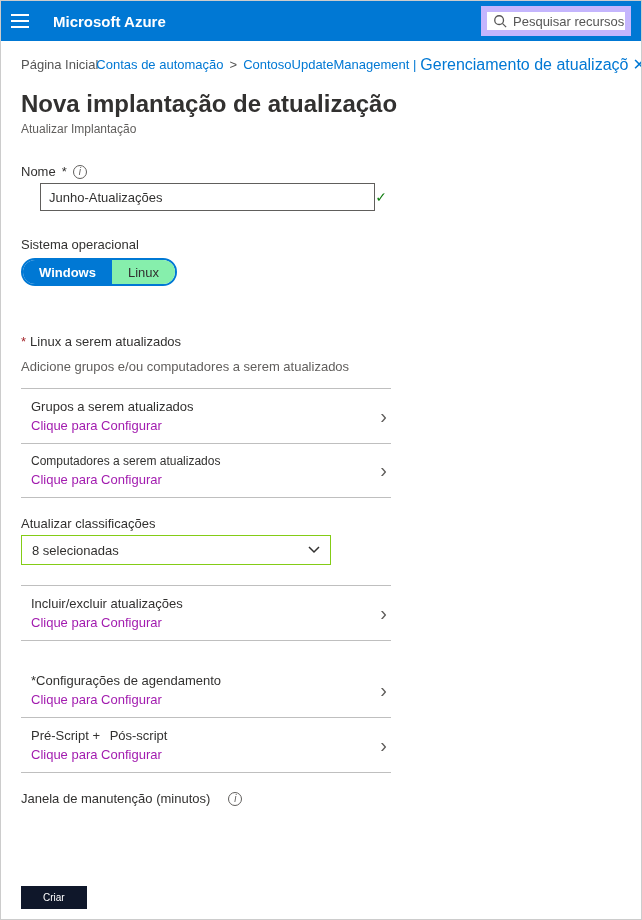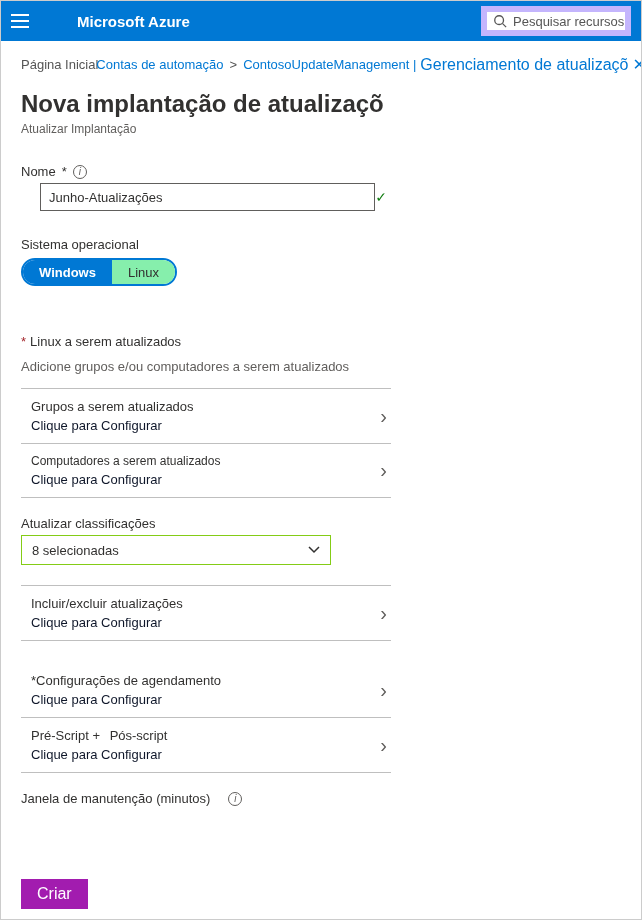--- a/index.html
+++ b/index.html
@@ -1,19 +1,19 @@
 <!DOCTYPE html>
 <html><head>
 <meta charset="utf-8">
 <style>
   * { box-sizing: border-box; margin: 0; padding: 0; }
   body { font-family: "Segoe UI", Arial, sans-serif; font-size: 13px; color: #323130; width: 642px; height: 920px; overflow: hidden; background: #fff; border: 1px solid #ccc; position: relative; }
   
   
-  .topbar { background: #0078d4; height: 40px; display: flex; align-items: center; color: #fff; padding: 0 10px; gap: 24px; }
+  .topbar { background: #0078d4; height: 40px; display: flex; align-items: center; color: #fff; padding: 0 10px; }
   .hamburger { width: 22px; height: 22px; display: flex; flex-direction: column; justify-content: center; gap: 4px; cursor: pointer; margin-right: 20px; }
   .hamburger span { display: block; height: 2px; background: #fff; width: 18px; }
   .brand { font-size: 15px; font-weight: 600; flex: 0 0 auto; }
   .search-wrap { margin-left: auto; }
   .search-box { display: flex; align-items: center; background: #fff; border: 6px solid #c4b5fd; height: 30px; width: 150px; padding: 0 6px; color: #555; overflow: hidden; white-space: nowrap; }
   .search-box svg { flex: none; }
   .search-box span { margin-left: 6px; color: #555; }
   
   
   .breadcrumb { display: flex; align-items: center; padding: 14px 20px 6px 20px; font-size: 13px; gap: 4px; white-space: nowrap; overflow: hidden; }
@@ -45,34 +45,34 @@
   
   .items-header { font-size: 13px; color: #323130; margin-bottom: 10px; }
   .items-header .ast { color: #a4262c; margin-right: 4px; }
   .items-subtext { font-size: 13px; color: #605e5c; margin-bottom: 14px; }
   
   .hr-line { border: none; border-top: 1px solid #bfbfbf; margin: 0; width: 370px; }
   
   .config-row { display: flex; align-items: center; justify-content: space-between; width: 370px; padding: 10px 4px 10px 10px; cursor: pointer; }
   .config-row .texts { display: flex; flex-direction: column; gap: 4px; }
   .config-row .row-title { font-size: 13px; color: #323130; }
-  .config-row .row-sub { font-size: 13px; color: #0f172a; }
+  .config-row .row-sub { font-size: 13px; color: #a21caf; }
   .chevron { font-size: 20px; color: #605e5c; font-weight: 300; }
   
   .classif-label { font-size: 13px; color: #323130; margin-top: 18px; margin-bottom: 4px; }
   .dropdown { width: 310px; height: 30px; border: 1px solid #84cc16; display: flex; align-items: center; justify-content: space-between; padding: 0 10px; font-size: 13px; color: #323130; cursor: pointer; }
   .dropdown .dd-caret { font-size: 12px; }
   
   .spacer-20 { height: 20px; }
   .spacer-22 { height: 22px; }
   
   .maint-label { font-size: 13px; color: #323130; display: flex; align-items: center; gap: 18px; margin-top: 18px; }
   
   .bottom-bar { position: absolute; bottom: 10px; left: 20px; }
-  .create-btn { background: #a21caf; color: #fff; border: none; padding: 6px 16px; font-size: 16px; cursor: pointer; }
+  .create-btn { background: #0f172a; color: #fff; border: none; padding: 6px 22px; font-size: 10px; cursor: pointer; }
 </style>
 </head>
 <body>
 
 <div class="topbar">
   <div class="hamburger">
     <span></span>
       <span></span>
       <span></span>
   </div>
@@ -91,21 +91,21 @@
 <div class="breadcrumb">
   <span class="bc-plain">Página Inicial</span>
   <span class="bc-link" style="margin-left:-6px">Contas de automação</span>
   <span class="bc-sep">&gt;</span>
   <span class="bc-link" style="font-weight:400">ContosoUpdateManagement |</span>
   <span class="bc-link" style="font-size:16px">Gerenciamento de atualizaçõ</span>
   <span class="bc-close">✕</span>
 </div>
 
 <div class="content">
-  <h1 class="page-title">Nova implantação de atualizaçõ</h1>
+  <h1 class="page-title">Nova implantação de atualização</h1>
   <div class="page-subtitle">Atualizar Implantação</div>
 
   
   <div class="field-label">
     <span>Nome</span>
     <span class="req">*</span>
     <span class="info-circle">i</span>
   </div>
   <div class="input-wrap">
     <input class="text-input" value="Junho-Atualizações" style="">

